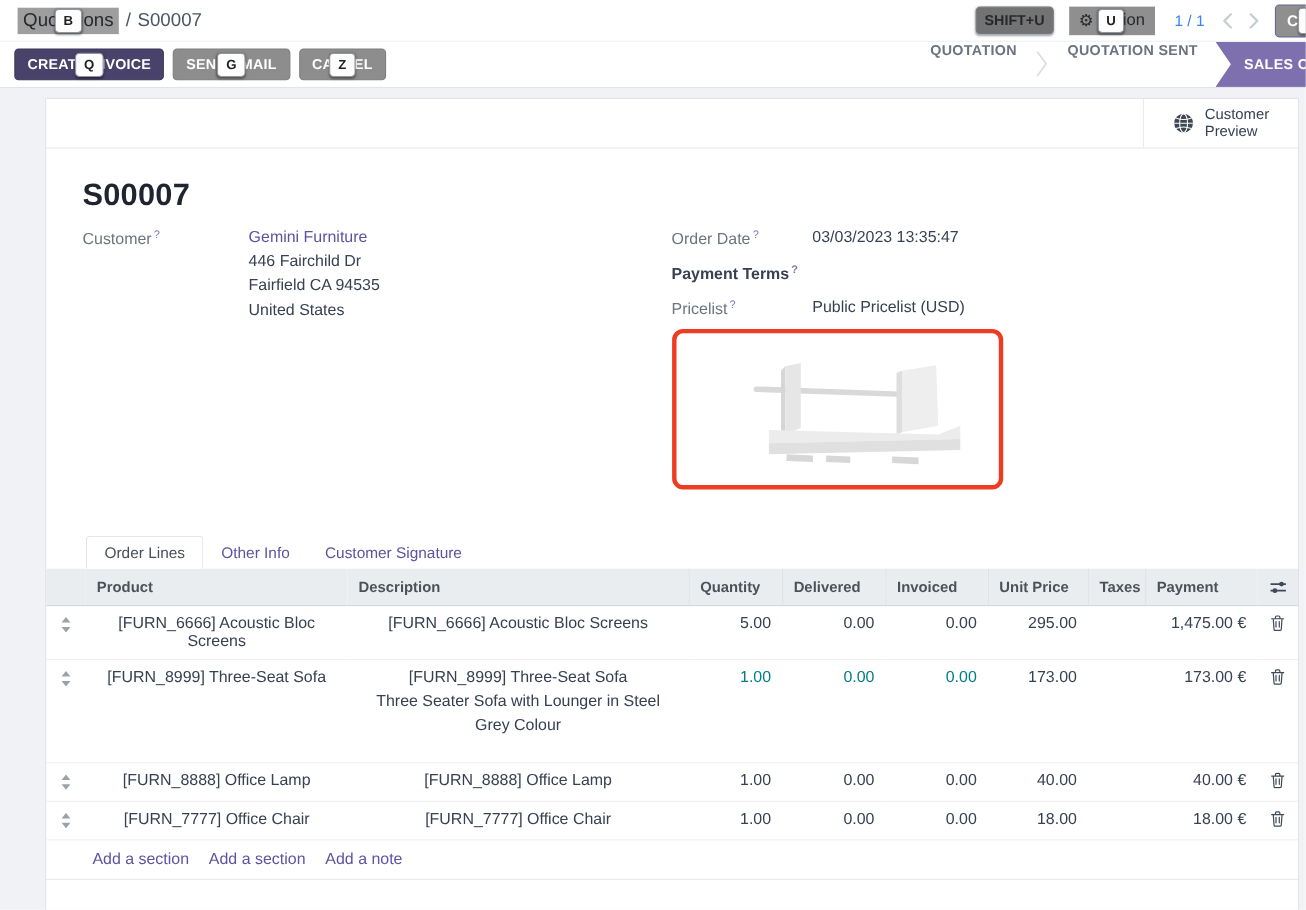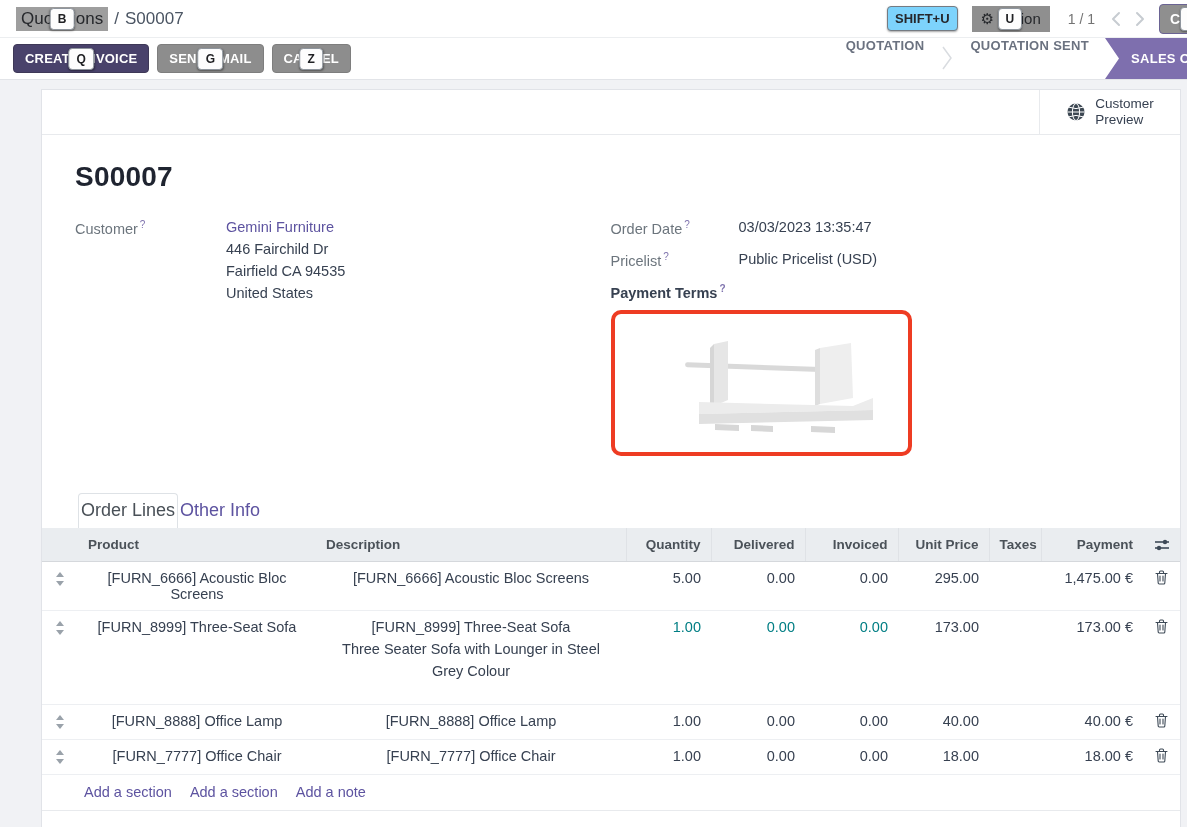--- a/index.html
+++ b/index.html
@@ -4,25 +4,25 @@
 <style>
   * { box-sizing: border-box; margin: 0; padding: 0; }
   html,body { width:1187px; height:827px; overflow:hidden; }
   body { background:#f1f2f5; font-family:"Liberation Sans", sans-serif; color:#374151; }
 
   
   .crumb-bar { height:38px; background:#fff; display:flex; align-items:center; padding-left:16px; border-bottom:1px solid #eceef0; }
   .crumb-chip { position:relative; background:#9e9e9e; color:#26282c; font-size:17px; padding:2px 5px; cursor:pointer; }
   .crumb-rest { font-size:17px; color:#4b5563; margin-left:6px; display:flex; gap:6px; }
   .crumb-bar .right { margin-left:auto; display:flex; align-items:center; gap:14px; padding-right:0; }
-  .kbadge { background:#7dd3fc; border:1px solid #757b82; border-radius:4px; padding:4px 7px; font-size:13px; font-weight:700; color:#26282c; box-shadow:0 1px 2px rgba(0,0,0,.35); white-space:nowrap; }
+  .kbadge { background:#737373; border:1px solid #757b82; border-radius:4px; padding:4px 7px; font-size:13px; font-weight:700; color:#26282c; box-shadow:0 1px 2px rgba(0,0,0,.35); white-space:nowrap; }
   .khint { position:absolute; background:#fdfdfd; border:1px solid #8f969e; border-radius:4px; color:#202124; font-weight:700; font-size:12px; line-height:1; padding:4px 7px; box-shadow:0 1px 2px rgba(0,0,0,.4); z-index:5; }
   .action-chip { position:relative; background:#8f8f8f; color:#26282c; font-size:15px; padding:4px 9px; display:flex; align-items:center; gap:5px; cursor:pointer; }
   .gear { font-size:15px; color:#26282c; }
-  .pager { font-size:14px; color:#737373; margin-left:4px; }
+  .pager { font-size:14px; color:#3b82f6; margin-left:4px; }
   .pg-arrows { display:flex; align-items:center; gap:14px; margin-left:2px; }
   .create-btn { position:relative; flex:none; width:62px; height:30px; background:#8f8f8f; border:1px solid #6a6393; border-radius:4px; color:#fff; font-weight:700; font-size:14px; display:flex; align-items:center; padding-left:10px; margin-right:-34px; }
   .create-btn .khint { left:20px; top:2px; width:26px; height:24px; }
 
   
   .action-bar { height:42px; background:#fff; display:flex; align-items:center; padding-left:13px; gap:8px; border-bottom:1px solid #e2e4e8; }
   .o-btn { position:relative; border:none; border-radius:4px; color:#fff; font-weight:700; font-size:13px; letter-spacing:.2px; padding:6px 11px; cursor:pointer; font-family:"Liberation Sans",sans-serif; }
   .o-btn .khint { left:50%; top:50%; transform:translate(-50%,-50%); }
   .btn-primary { background:#49426b; border:1px solid #3e3857; }
   .btn-gray { background:#8d8d8d; border:1px solid #7e7e7e; }
@@ -32,41 +32,41 @@
   .stage-active { flex:none; height:100%; background:#7e6fae; color:#fff; display:flex; align-items:center; padding-left:26px; width:150px; margin-right:-68px; clip-path:polygon(0 0, 14px 50%, 0 100%, 100% 100%, 100% 0); font-size:13px; font-weight:700; letter-spacing:.3px; white-space:nowrap; cursor:pointer; }
 
   
   .sheet { margin:9px 6px 0 41px; width:1140px; min-height:745px; background:#fff; border:1px solid #e1e3e8; }
   .button-box { height:45px; border-bottom:1px solid #e8eaed; display:flex; justify-content:flex-end; }
   .cust-preview { width:141px; border-left:1px solid #e8eaed; display:flex; align-items:center; justify-content:center; gap:9px; cursor:pointer; }
   .cust-preview .lbl { font-size:13.5px; color:#374151; line-height:1.2; }
   .padded { padding:26px 40px 0 33px; }
   .sheet-title { font-size:28px; font-weight:700; color:#1f2430; letter-spacing:.2px; }
 
-  .field-grid { display:grid; grid-template-columns:1fr 1fr; column-gap:6px; margin-top:26px; }
+  .field-grid { display:grid; grid-template-columns:1fr 1fr; column-gap:6px; margin-top:15px; }
   .frow { display:flex; margin-bottom:10px; }
   .flabel { width:151px; flex:none; font-size:14.5px; color:#6c757d; }
   .fcol-r .flabel { width:128px; }
   .flabel.bold { color:#374151; font-weight:700; }
   .help { font-size:10px; color:#7f73ae; vertical-align:super; margin-left:2px; }
   .fvalue { font-size:14.5px; color:#374151; }
   .link { color:#5d53a0; cursor:pointer; }
   .addr div { margin-top:6px; }
   .step-box { width:301px; height:146px; border:4px solid #ee3c23; border-radius:10px; background:#fff; display:flex; align-items:center; justify-content:center; margin-top:-4px; }
 
   
   .tabs { display:flex; align-items:flex-end; margin:30px 0 0 36px; height:32px; }
-  .tab { font-size:18px; padding:6px 2px 7px; cursor:pointer; }
+  .tab { font-size:14px; padding:6px 16px 7px; cursor:pointer; }
   .tab.active { background:#fff; color:#495057; border:1px solid #dee2e6; border-bottom:none; border-radius:4px 4px 0 0; }
   .tab.plain { color:#5d53a0; }
 
   
   table.lines { width:100%; border-collapse:collapse; table-layout:fixed; }
   .lines th { background:#eaedf0; font-size:13.5px; font-weight:700; color:#4b5259; padding:9px 10px; border-bottom:1px solid #d5d8dc; text-align:left; }
-  .lines th.num { text-align:right; border-left:1px solid #dfe2e6; }
+  .lines th.num { border-left:1px solid #dfe2e6; }
   .lines th.th-taxes { border-left:1px solid #dfe2e6; }
   .lines td { font-size:14.5px; color:#374151; padding:8px 10px; vertical-align:top; border-bottom:1px solid #edeff2;text-align:center; }
   .lines td.num { text-align:right; }
   .lines td.teal { color:#017e84; }
   .lines .handle-cell { text-align:center; padding:10px 0; cursor:grab; }
   .desc2 { margin-top:4px; line-height:1.45; }
   .trash-cell { text-align:center; cursor:pointer; }
   .opt-cell { text-align:center; cursor:pointer; }
   tr.row-sofa td { padding-bottom:22px; }
 
@@ -185,30 +185,30 @@
       </div>
 
       <div class="fcol-r">
         <div class="frow" style="margin-bottom:14px;">
           <span class="flabel">
             <span>Order Date</span><span class="help">?</span>
           </span>
           <span class="fvalue">03/03/2023 13:35:47</span>
         </div>
         <div class="frow" style="margin-bottom:14px;">
+          <span class="flabel bold">
+            <span>Payment Terms</span><span class="help">?</span>
+          </span>
+          <span class="fvalue"></span>
+        </div>
+        <div class="frow" style="margin-bottom:14px;">
           <span class="flabel">
             <span>Pricelist</span><span class="help">?</span>
           </span>
           <span class="fvalue">Public Pricelist (USD)</span>
-        </div>
-        <div class="frow" style="margin-bottom:14px;">
-          <span class="flabel bold">
-            <span>Payment Terms</span><span class="help">?</span>
-          </span>
-          <span class="fvalue"></span>
         </div>
         <div class="frow">
           <span class="step-box">
             <svg width="292" height="130" viewBox="0 0 292 130">
               <rect x="70" y="47" width="160" height="5" rx="2.5" fill="#d9d9d9" transform="rotate(2 150 50)"></rect>
               <polygon points="95,30 99,26 99,88 95,92" fill="#d6d6d6"></polygon>
               <polygon points="99,26 113,23 113,82 99,88" fill="#e6e6e6"></polygon>
               <polygon points="205,30 236,25 238,80 205,86" fill="#eeeeee"></polygon>
               <polygon points="200,32 205,30 205,86 200,88" fill="#dedede"></polygon>
               <polygon points="84,84 238,88 258,80 258,92 84,96" fill="#ececec"></polygon>
@@ -219,20 +219,21 @@
             </svg>
           </span>
         </div>
       </div>
     </div>
   </div>
 
   <div class="tabs">
     <span class="tab active">Order Lines</span>
     <span class="tab plain">Other Info</span>
+    <span class="tab plain">Customer Signature</span>
   </div>
 
   <table class="lines">
     <colgroup>
       <col style="width:36px">
         <col style="width:238px">
         <col style="width:310px">
         <col style="width:85px">
       <col style="width:94px">
         <col style="width:93px">

